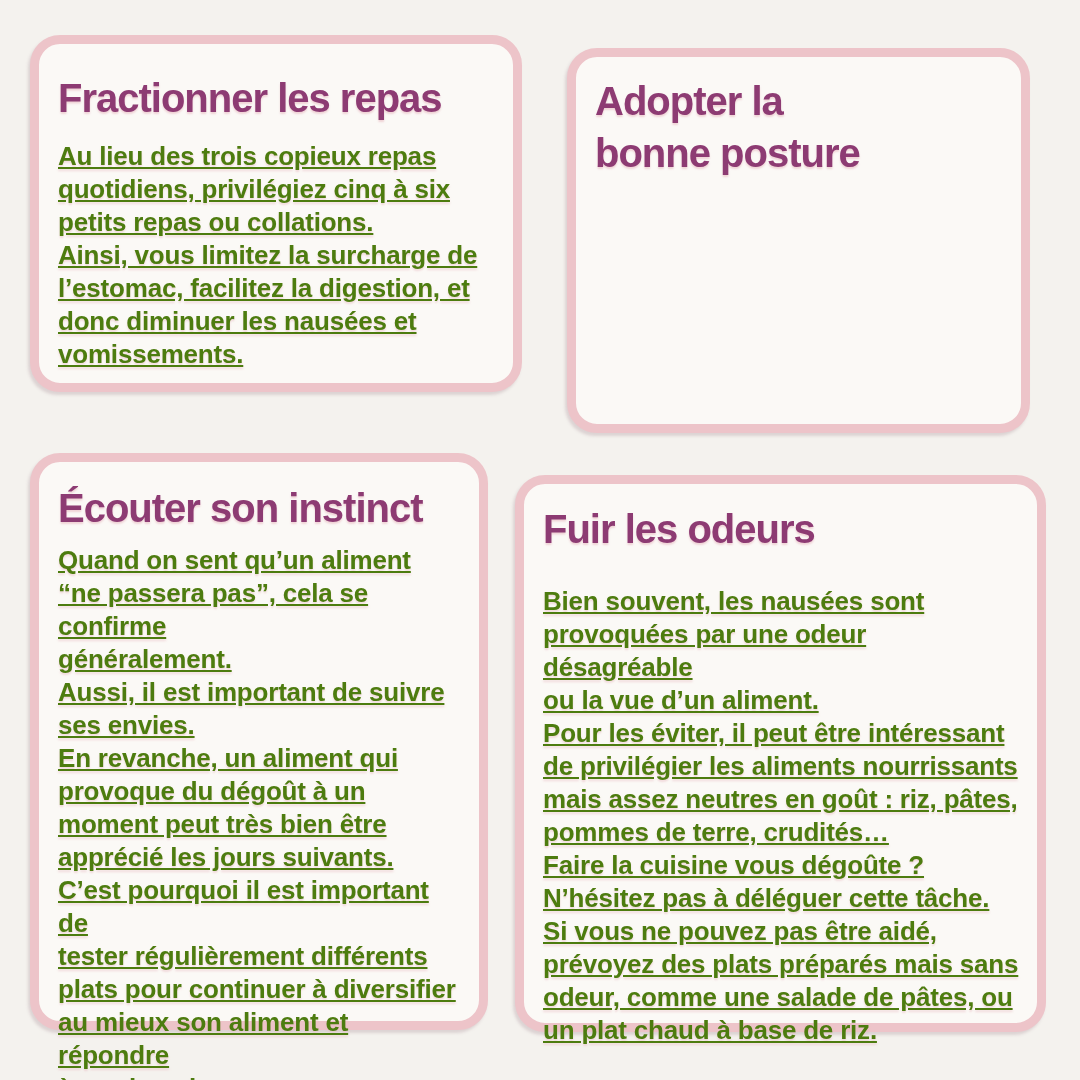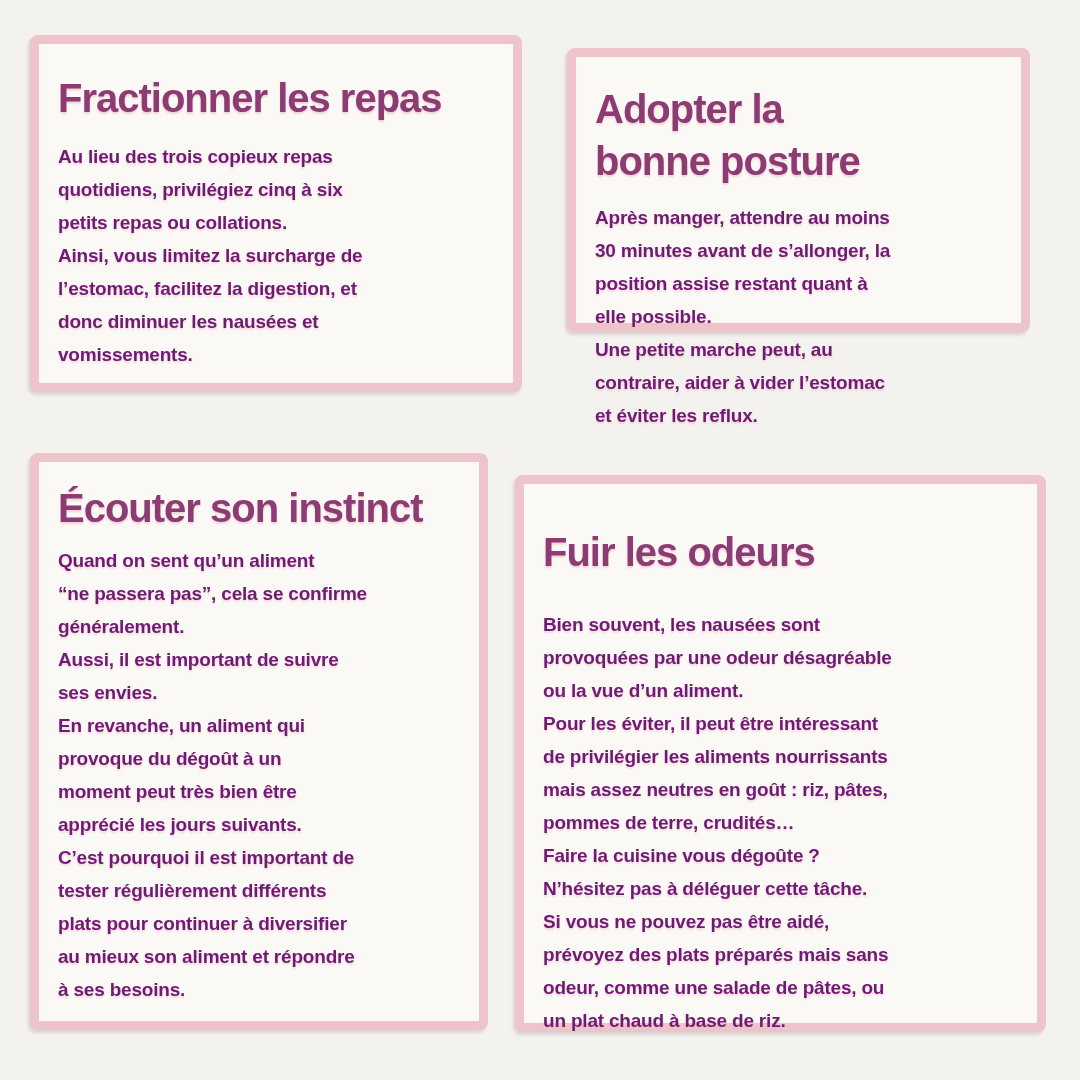--- a/index.html
+++ b/index.html
@@ -13,52 +13,53 @@
     width: 1080px;
     height: 1080px;
     background: #f4f2ee;
     overflow: hidden;
   }
   .card {
     position: absolute;
     box-sizing: border-box;
     background: #fbf9f6;
     border: 9px solid #edc4c9;
-    border-radius: 8px;
+    border-radius: 30px;
     box-shadow: -2px 3px 3px rgba(150,120,130,0.25);
     padding: 28px 18px 20px 19px;
   }
   .card-title {
     margin: 0;
     color: #8d3b73;
     font-size: 40px;
     line-height: 48px;
     font-weight: 700;
     letter-spacing: -1px;
     white-space: pre-line;
     text-shadow: 0 2px 2px rgba(233,191,197,0.65);
   }
   .card-body {
     margin: 18px 0 0 0;
-    color: #701a75;
-    font-size: 19px;
+    color: #4d7c0f;
+    font-size: 26px;
     line-height: 33px;
     font-weight: 700;
     letter-spacing: -0.2px;
     white-space: pre-line;
     text-shadow: 0 2px 2px rgba(233,191,197,0.55);
+    text-decoration: underline;
   }
   
   .card-1 { left: 30px;  top: 35px;  width: 492px; height: 357px; padding-top: 30px; }
-  .card-2 { left: 567px; top: 48px;  width: 463px; height: 284px; padding-top: 26px; }
+  .card-2 { left: 567px; top: 48px;  width: 463px; height: 385px; padding-top: 18px; }
   .card-2 .card-title { line-height: 52px; }
   .card-2 .card-body  { margin-top: 14px; }
   .card-3 { left: 30px;  top: 453px; width: 458px; height: 577px; padding-top: 22px; }
   .card-3 .card-body  { margin-top: 12px; }
-  .card-4 { left: 515px; top: 475px; width: 531px; height: 557px; padding-top: 44px; }
+  .card-4 { left: 515px; top: 475px; width: 531px; height: 557px; padding-top: 21px; }
   .card-4 .card-body  { margin-top: 32px; }
 </style>
 </head>
 <body>
 
 <div class="canvas">
 
   <section class="card card-1">
     <h2 class="card-title">Fractionner les repas</h2>
     <p class="card-body">Au lieu des trois copieux repas
@@ -66,27 +67,20 @@
 petits repas ou collations.
 Ainsi, vous limitez la surcharge de
 l’estomac, facilitez la digestion, et
 donc diminuer les nausées et
 vomissements.</p>
   </section>
 
   <section class="card card-2">
     <h2 class="card-title">Adopter la
 bonne posture</h2>
-    <p class="card-body">Après manger, attendre au moins
-30 minutes avant de s’allonger, la
-position assise restant quant à
-elle possible.
-Une petite marche peut, au
-contraire, aider à vider l’estomac
-et éviter les reflux.</p>
   </section>
 
   <section class="card card-3">
     <h2 class="card-title">Écouter son instinct</h2>
     <p class="card-body">Quand on sent qu’un aliment
 “ne passera pas”, cela se confirme
 généralement.
 Aussi, il est important de suivre
 ses envies.
 En revanche, un aliment qui

